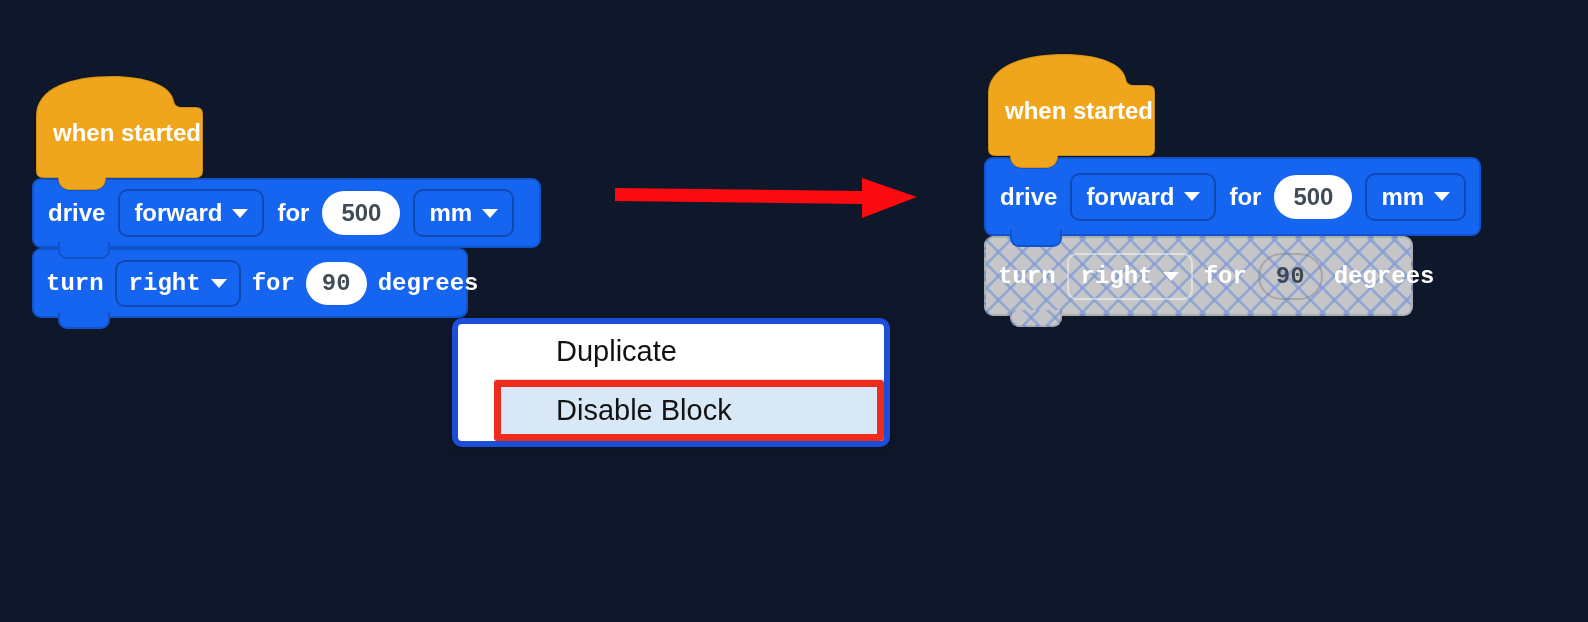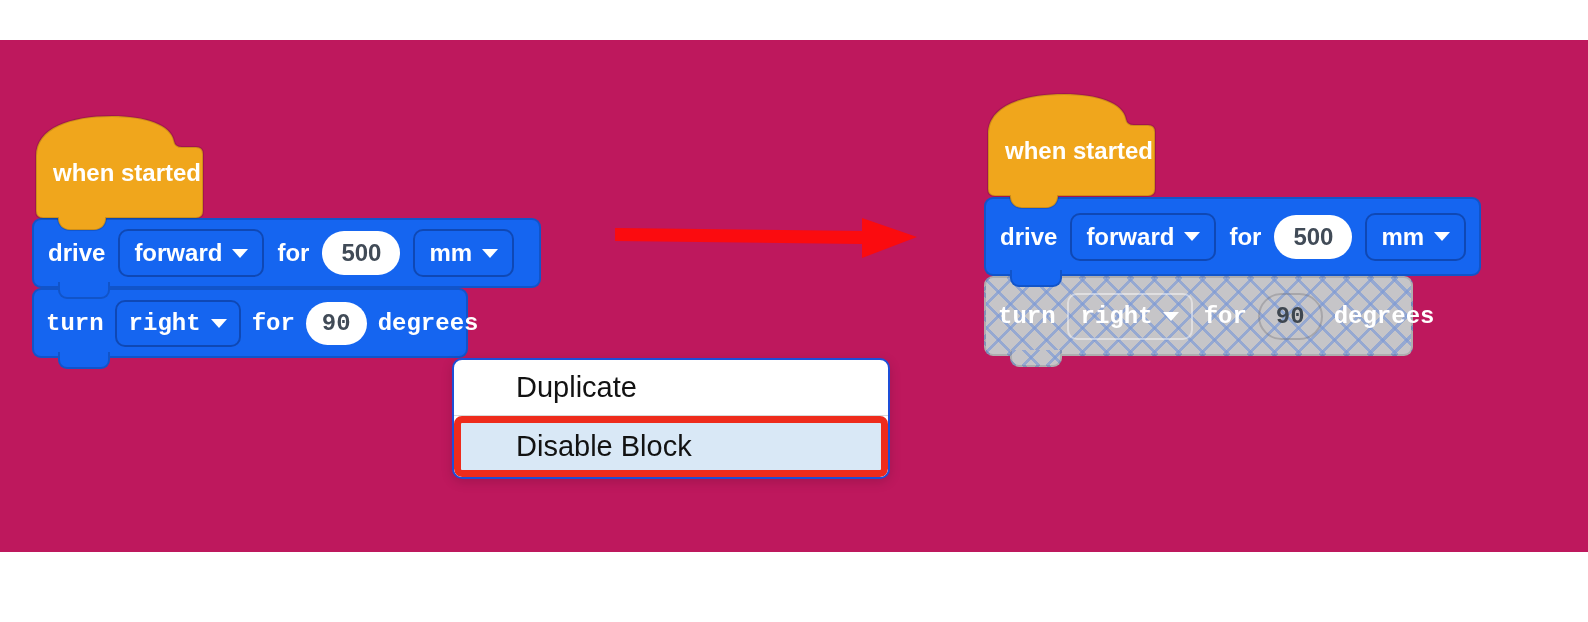--- a/index.html
+++ b/index.html
@@ -1,19 +1,18 @@
 <!DOCTYPE html>
 <html><head>
 <meta charset="utf-8">
 <style>
   html,body{margin:0;padding:0;background:#ffffff;}
   .canvas{
-    position:relative;width:1588px;height:512px;background:#be185d;overflow:hidden;
+    position:relative;width:1588px;height:622px;background:#0f172a;overflow:hidden;
     font-family:"Liberation Sans","DejaVu Sans",sans-serif;
-    margin-top:40px;
   }
 
   
   .block{
     position:absolute;box-sizing:border-box;
     background:#1565F0;
     border:2px solid rgba(0,0,0,0.16);
     border-radius:9px;
     color:#fff;font-weight:bold;font-size:24px;
     display:flex;align-items:center;gap:13px;padding:0 14px;
@@ -57,29 +56,29 @@
     border-color:rgba(0,0,0,0.12);
   }
   .disabled-block .dropdown{border-color:rgba(255,255,255,0.45);}
   .disabled-block .num-oval{
     background:transparent;border:2px solid rgba(110,110,115,0.35);color:#3F4750;
   }
 
   
   .menu{
     position:absolute;left:452px;top:318px;width:438px;box-sizing:border-box;
-    background:#ffffff;border:2px solid #1d4ed8;border-radius:10px;
+    background:#ffffff;border:6px solid #1d4ed8;border-radius:10px;
     box-shadow:0 3px 12px rgba(0,0,0,0.15);
-    font-size:29px;color:#121212;overflow:hidden;z-index:20;
+    font-size:29px;color:#121212;overflow:hidden;z-index:20;padding-left:36px;
   }
   .menu-item{padding:11px 10px 11px 62px;cursor:pointer;white-space:nowrap;}
   .menu-sep{border-bottom:1px solid #d9d9d9;}
   .menu-item.highlighted{
     background:#D9E8F6;
-    border:7px solid #EE2B1C;border-radius:8px;
+    border:7px solid #EE2B1C;border-radius:3px;
     padding:7px 10px 7px 55px;
   }
   .menu-item.disabled{color:#C4C4C4;cursor:default;}
 
   
   .arrow-svg{position:absolute;left:605px;top:170px;z-index:15;}
 
   .z5{z-index:5;} .z4{z-index:4;} .z3{z-index:3;font-family:Liberation Mono, monospace;}
 </style>
 </head>

